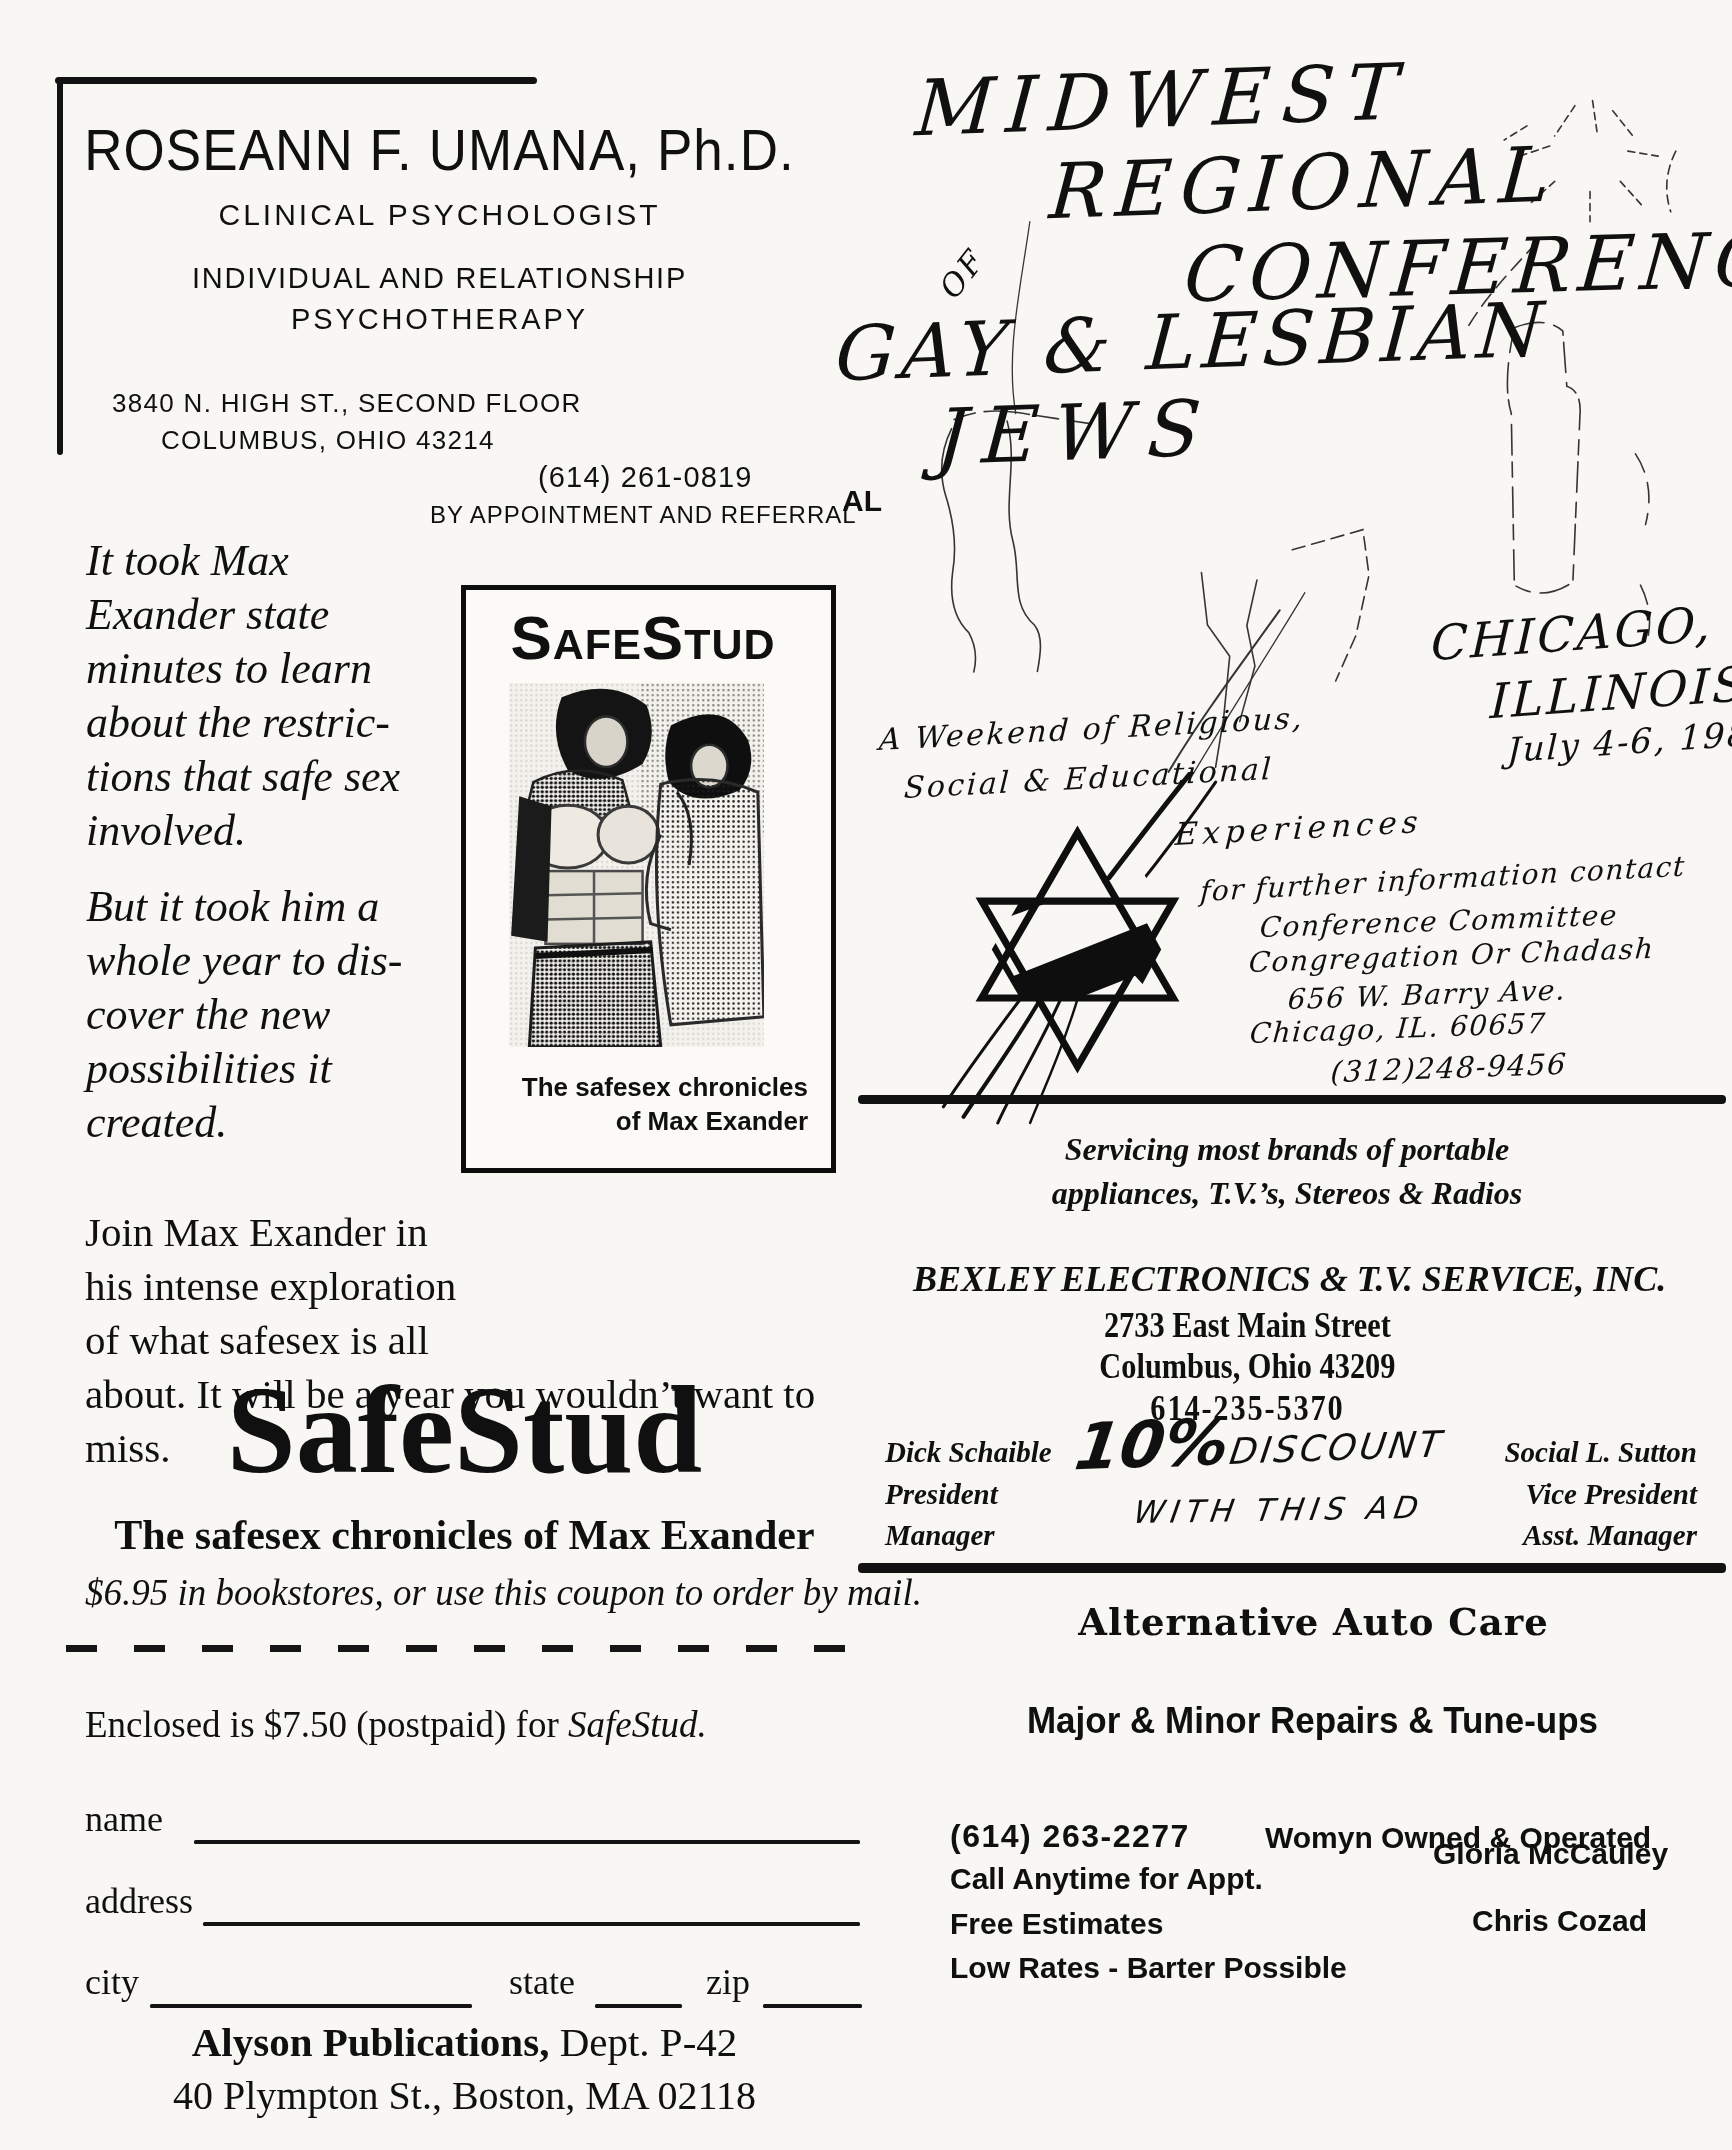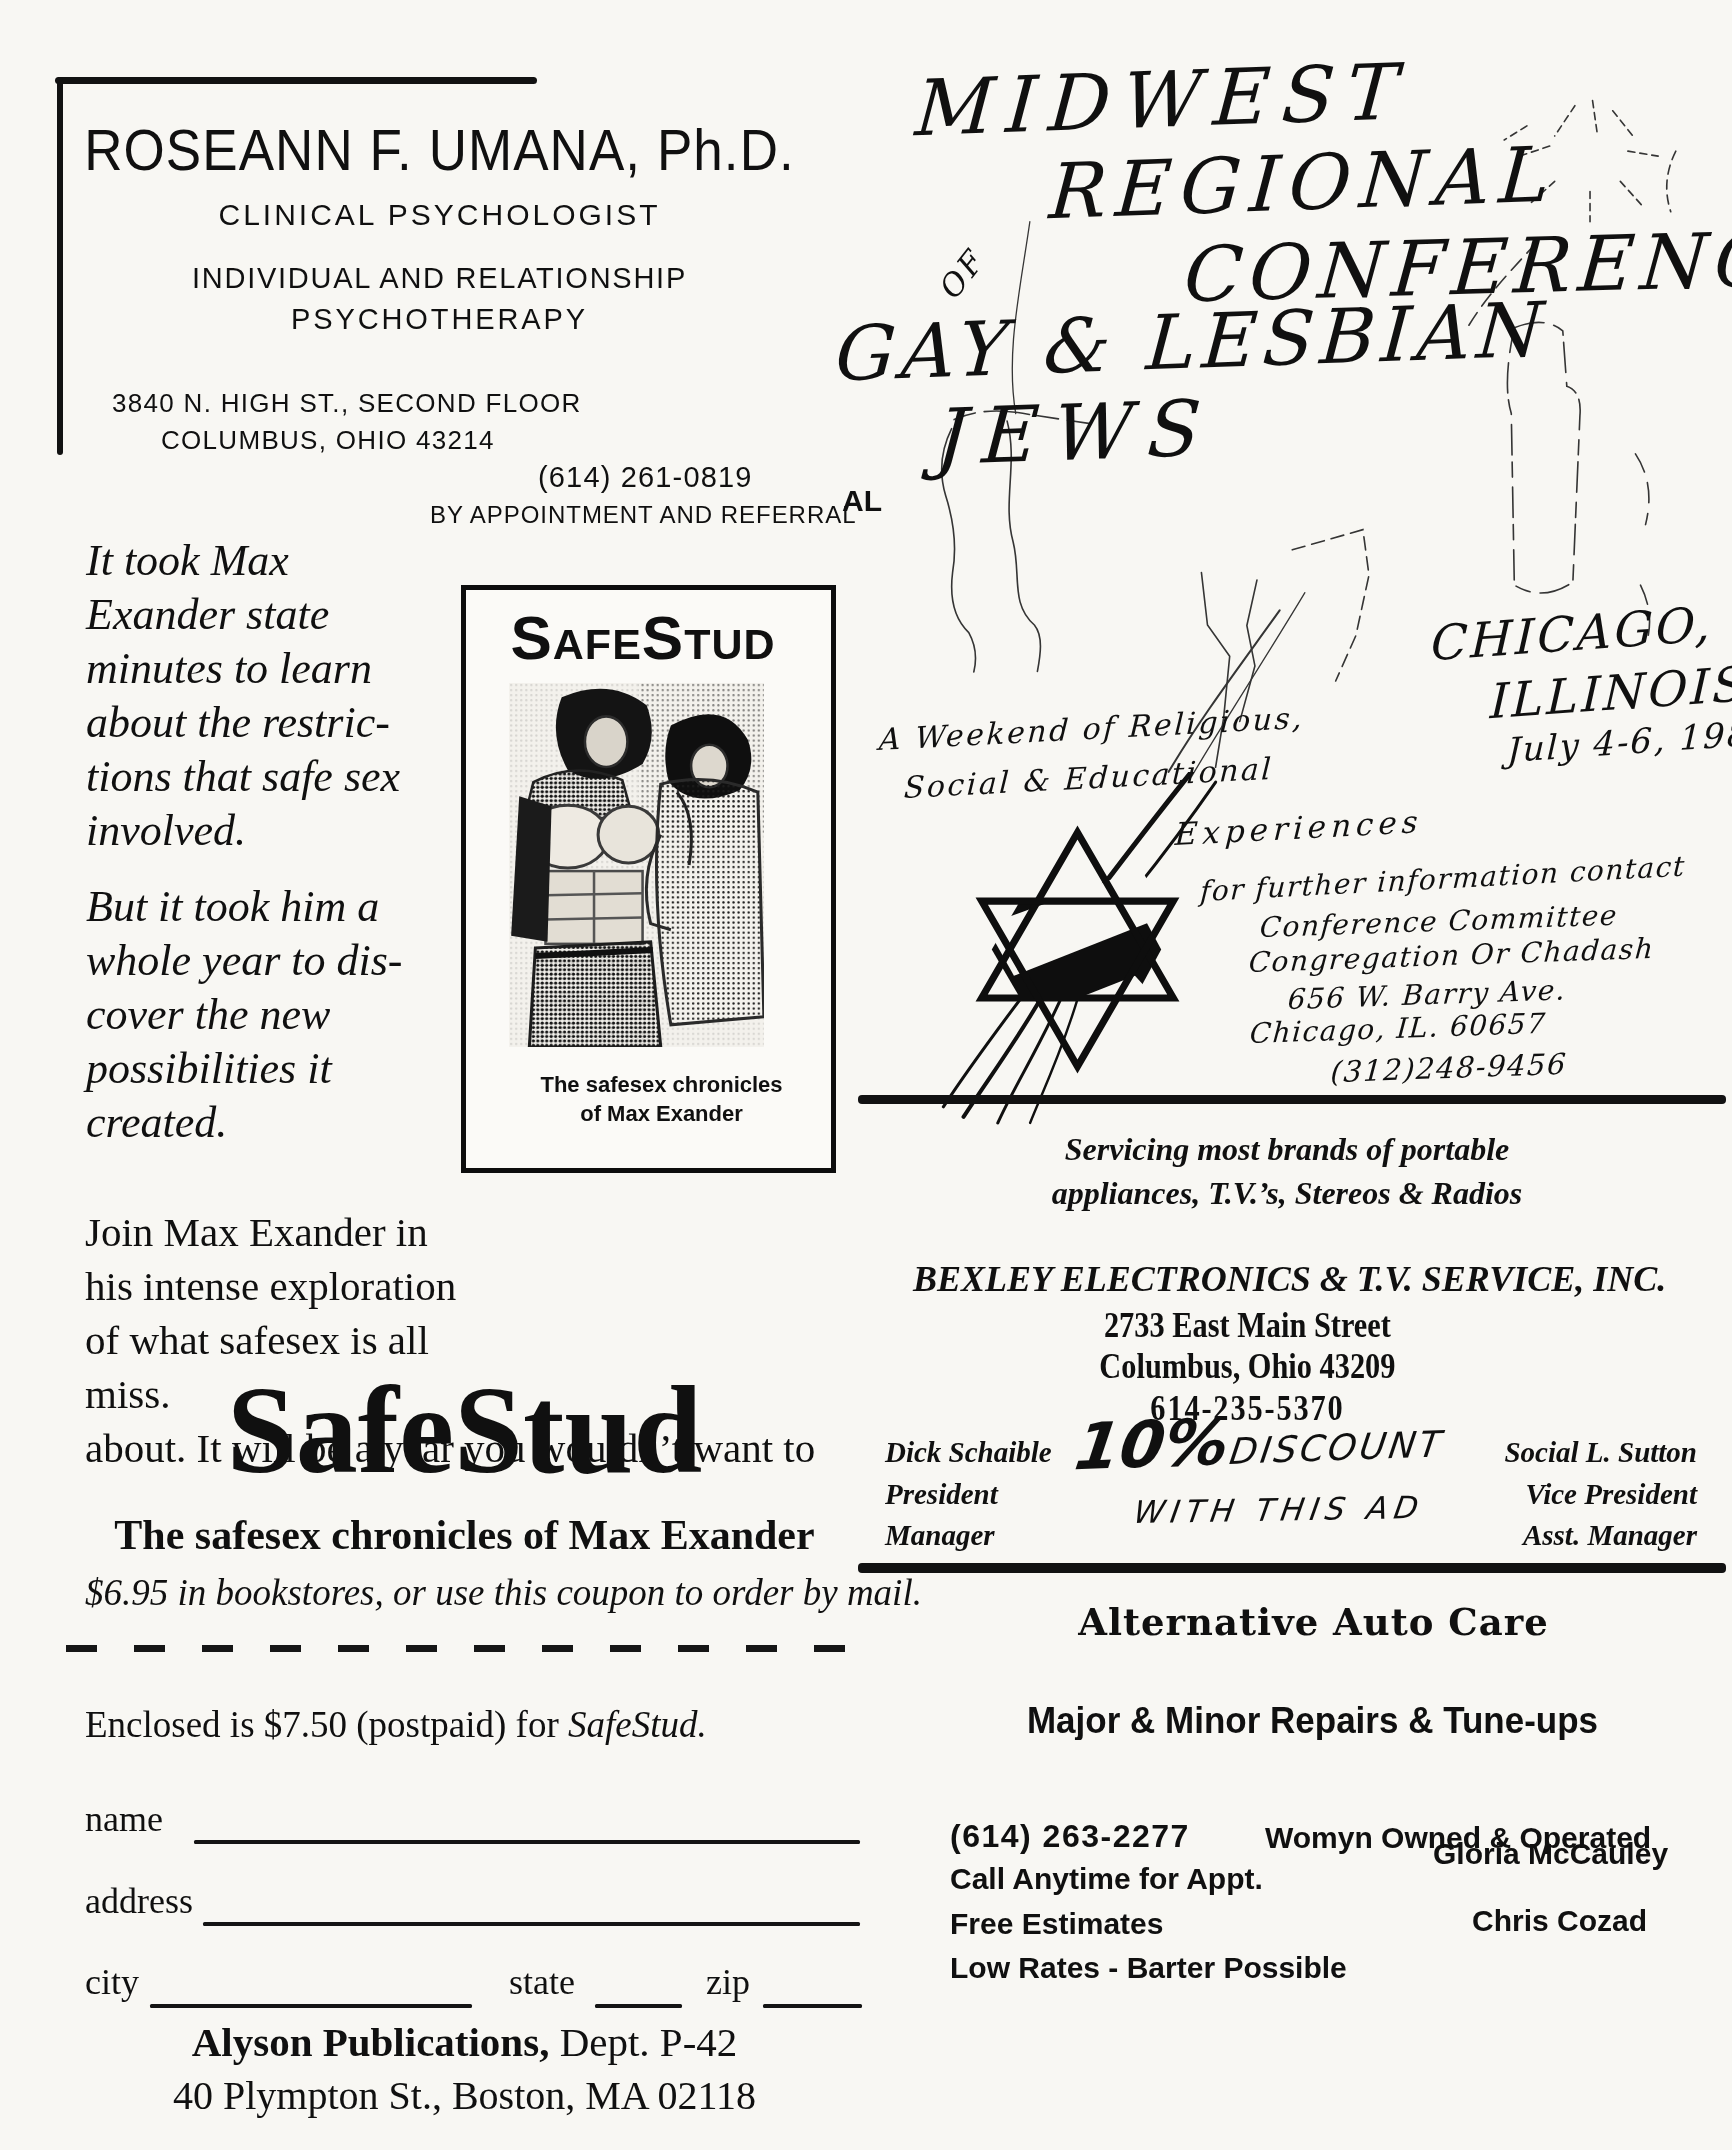--- a/index.html
+++ b/index.html
@@ -84,31 +84,31 @@
       <path d="M10,112 L42,122 L38,256 L2,250 Z" fill="#1b1b1b"></path>
       <path d="M26,262 L140,256 L150,360 L20,360 Z" fill="url(#ht2)" stroke="#1d1d1d" stroke-width="3"></path>
       <line x1="26" y1="270" x2="142" y2="264" stroke="#101010" stroke-width="6"></line>
 
       <path d="M160,42 q52,-28 76,14 q10,28 -8,50 q-46,20 -70,-8 q-8,-30 2,-56 Z" fill="#0f0f0f"></path>
       <ellipse cx="198" cy="82" rx="18" ry="21" fill="#ddd8ce" stroke="#2c2c2c" stroke-width="2.5"></ellipse>
       <path d="M150,100 Q200,88 246,108 L252,330 L160,338 Q138,210 150,100 Z" fill="url(#ht1)" stroke="#2a2a2a" stroke-width="3"></path>
       <path d="M166,108 Q186,132 178,180" fill="none" stroke="#222" stroke-width="3"></path>
       <path d="M150,150 Q128,190 140,238 L160,244" fill="none" stroke="#2a2a2a" stroke-width="3"></path>
     </svg>
-    <div class="abs sansb ctr" style="left:515px;top:1070px;width:293px;font-size:22px;line-height:1.32;">
+    <div class="abs sansb ctr" style="left:515px;top:1070px;width:293px;font-size:26px;line-height:1.32;text-align:right;">
       <div>The safesex chronicles</div>
       <div>of Max Exander</div>
     </div>
 
     <div class="abs ser" style="left:85px;top:1205px;font-size:41px;line-height:54px;">
       <div>Join Max Exander in</div>
       <div>his intense exploration</div>
       <div>of what safesex is all</div>
+      <div>about. It will be a year you wouldn’t want to</div>
       <div>miss.</div>
-      <div>about. It will be a year you wouldn’t want to</div>
     </div>
 
     <div class="abs serb ctr" style="left:86px;top:1369px;width:757px;font-size:124px;line-height:1;">SafeStud</div>
     <div class="abs serb ctr" style="left:86px;top:1511px;width:757px;font-size:42px;">The safesex chronicles of Max Exander</div>
     <div class="abs seri" style="left:85px;top:1571px;font-size:37px;">$6.95 in bookstores, or use this coupon to order by mail.</div>
 
     
     <div class="abs dashes" style="left:66px;top:1645px;width:794px;height:6.6px;"></div>
     <div class="abs ser" style="left:85px;top:1703px;font-size:37px;">
       <span>Enclosed is $7.50 (postpaid) for </span><span class="seri">SafeStud.</span>

